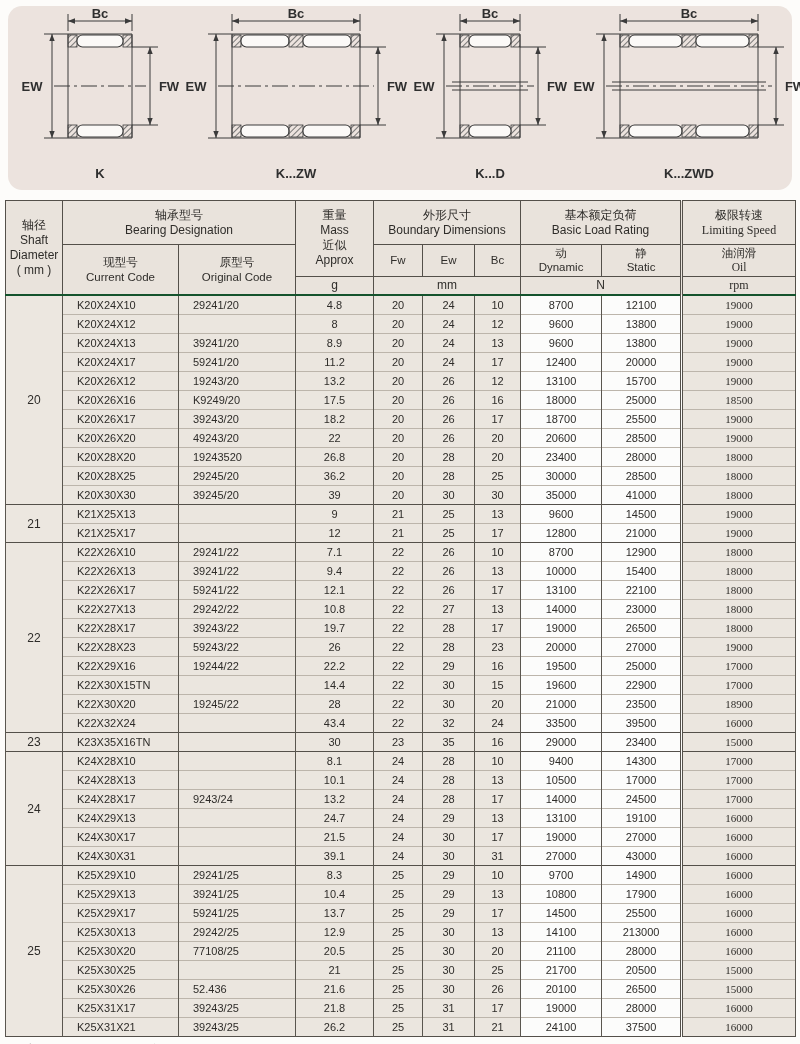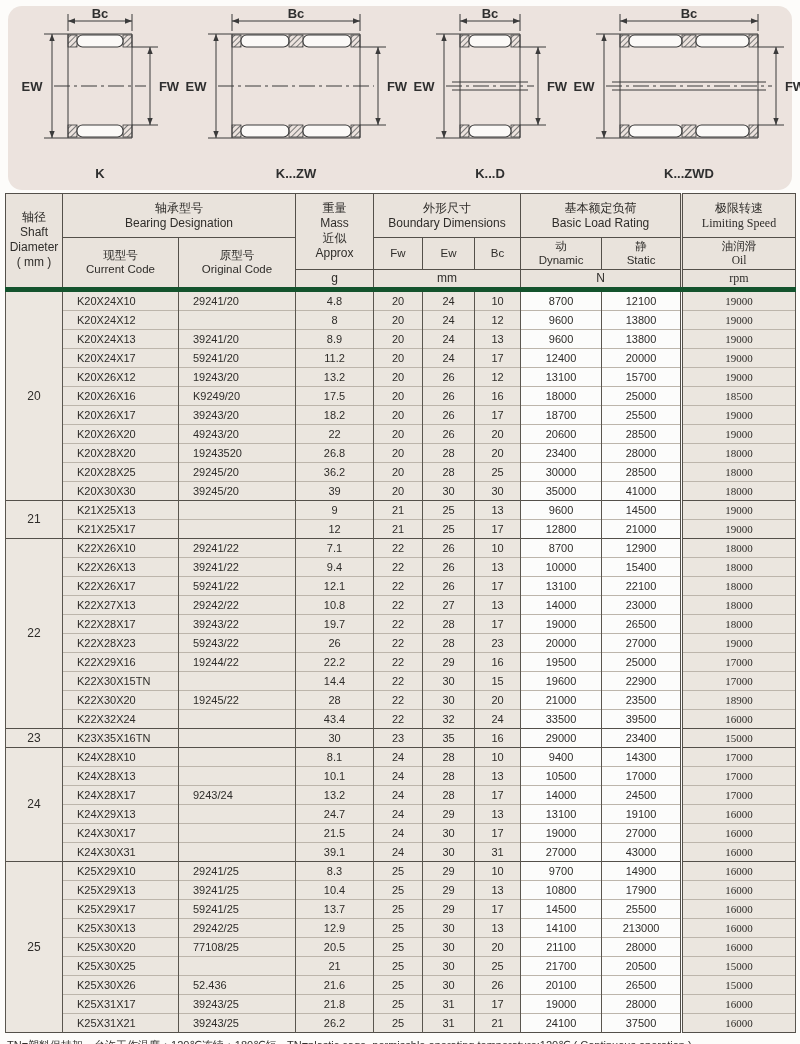--- a/index.html
+++ b/index.html
@@ -10,40 +10,40 @@
   }
   
   .panel{
     margin:6px 8px 0 8px;height:184px;border-radius:14px;
     background:#ece3de;display:flex;justify-content:space-between;
     align-items:flex-start;padding:2px 10px 0 10px;box-sizing:border-box;
   }
   .fig{margin:0;display:flex;flex-direction:column;align-items:center;}
   .fig figcaption{font-size:13px;font-weight:bold;color:#2f2f2f;margin-top:-2px;}
   
-  table{border-collapse:collapse;margin:3px 5px 0 5px;table-layout:fixed;width:790px;padding-left:10px;}
+  table{border-collapse:collapse;margin:10px 5px 0 5px;table-layout:fixed;width:790px;padding-left:10px;}
   th,td{box-sizing:border-box;}
   thead th{
     background:#e9e3dc;border:1px solid #54504a;font-weight:normal;
     font-size:12px;line-height:1.25;color:#2f2d2a;white-space:pre-line;
     padding:1px 2px;text-align:center;vertical-align:middle;
   }
   thead tr.r1 th{height:44px;}
   thead tr.r2 th{height:30px;font-size:11.5px;}
   thead tr.r3 th{height:19px;font-size:12px;}
   tbody td{
     background:#ebe6df;border-left:1px solid #5a564f;border-right:1px solid #5a564f;
     border-top:1px solid #bcb5ab;height:18px;font-size:11px;line-height:18px;
     text-align:center;padding:0 2px;overflow:hidden;white-space:nowrap;
   }
   tbody td.code{text-align:left;padding-left:14px;}
   tbody td.load{background:#fcfcfb;}
   tbody td.shaft{font-size:12px;vertical-align:middle;background:#ece7e0;}
   tbody tr.group-start td{border-top:1px solid #54504a;}
-  tbody tr:first-child td{border-top:5px solid #14532d;}
+  tbody tr:first-child td{border-top:2px solid #14532d;}
   table{border:1px solid #54504a;}
   .sp{border-left:3px double #54504a !important;font-family:Liberation Serif, serif;}
   
   .foot{display:flex;margin:5px 7px 0 7px;font-size:11px;line-height:1.45;color:#33312e;}
   .foot .cn{width:276px;white-space:pre-line;}
   .foot .en{flex:1;white-space:pre-line;padding-left:4px;}
 </style>
 </head>
 <body>
 

